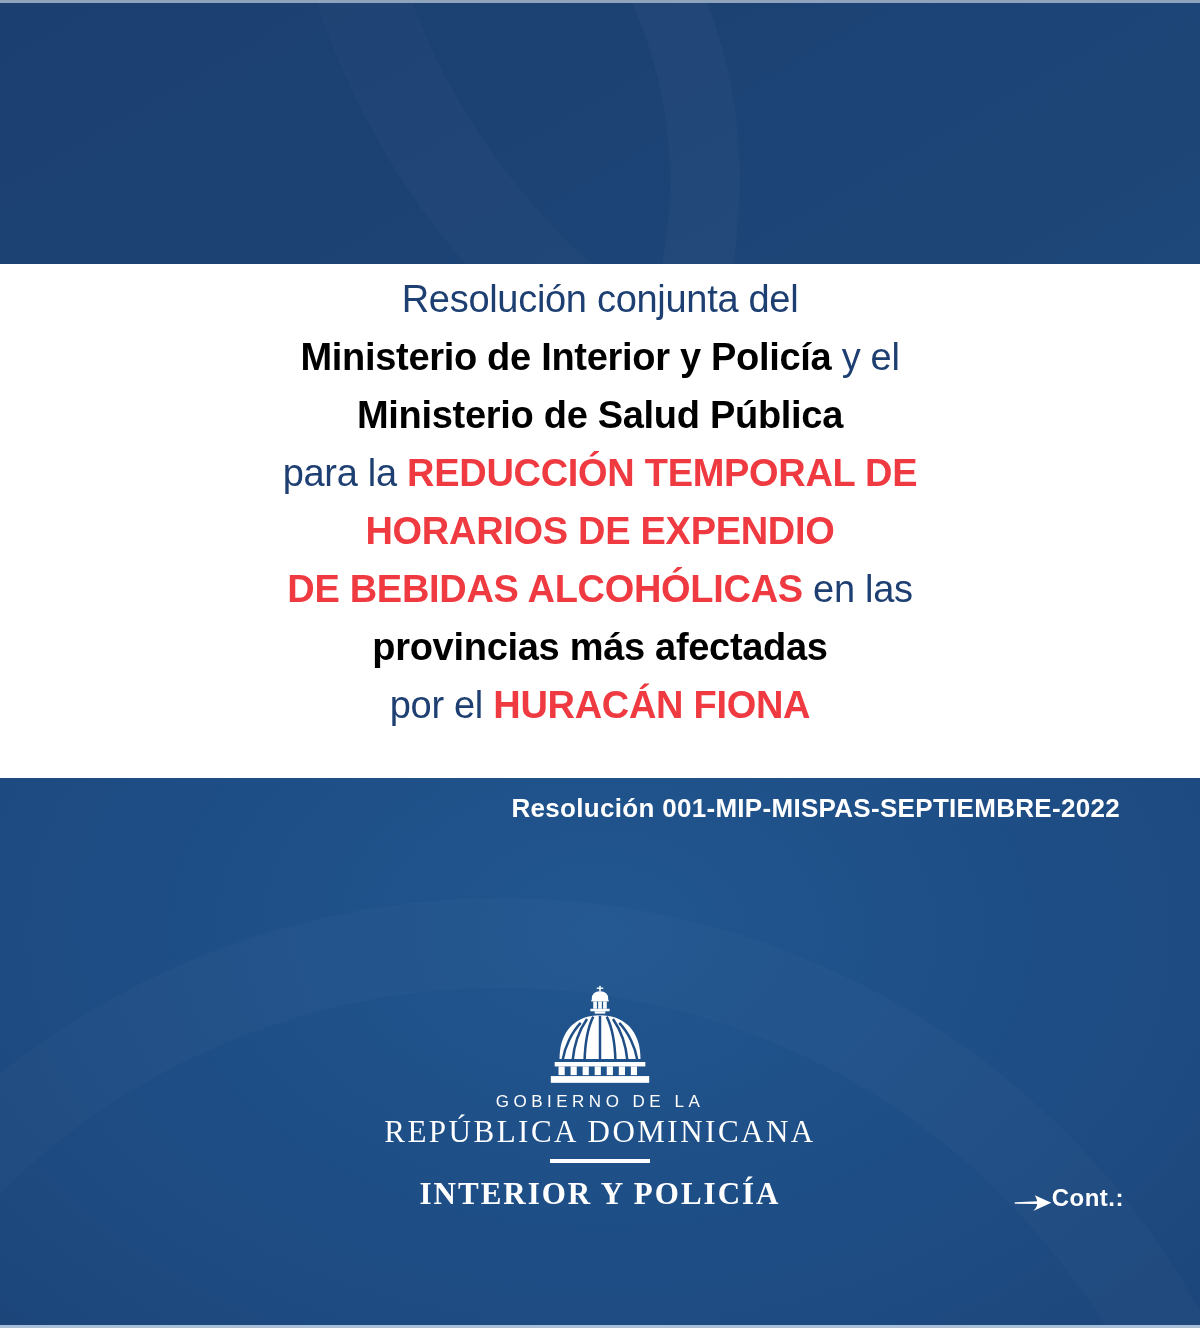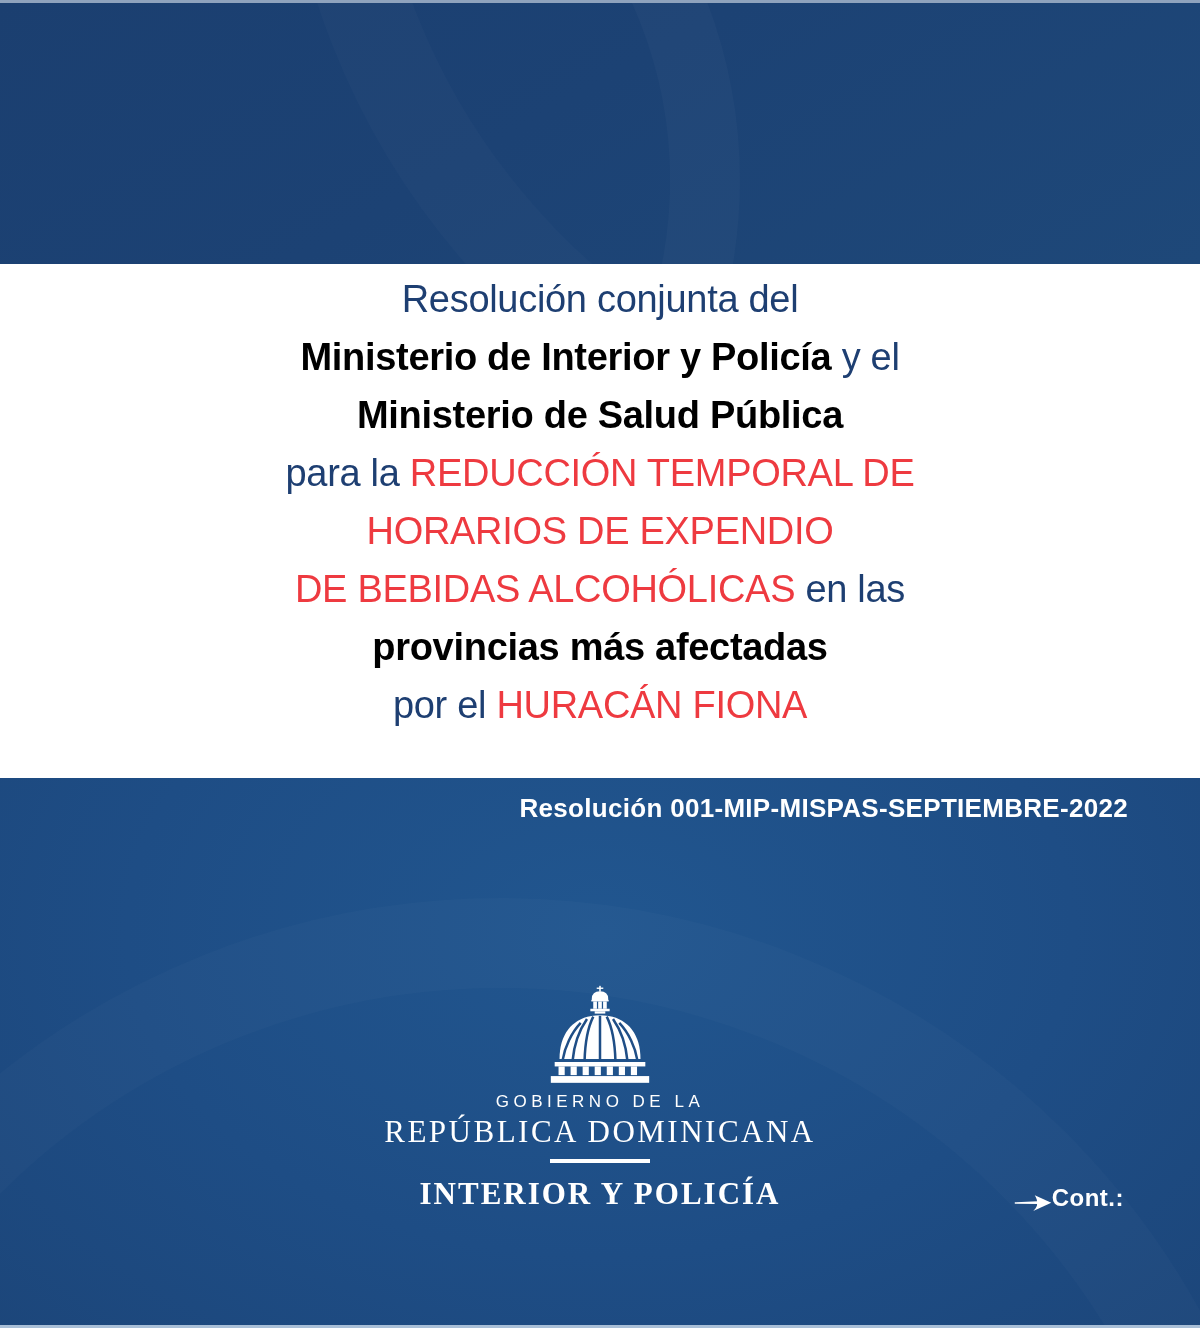--- a/index.html
+++ b/index.html
@@ -56,39 +56,39 @@
   .title-line {
     height: 58px;
     line-height: 58px;
     font-size: 38px;
     text-align: center;
     letter-spacing: -0.3px;
     white-space: pre;
   }
   .seg-navy      { color: #1e3f72; font-weight: 400; }
   .seg-navy-bold { color: #000000; font-weight: 700; }
-  .seg-red-bold  { color: #ee3a40; font-weight: 400; }
+  .seg-red-bold  { color: #ee3a40; font-weight: 700; }
 
   
   #lower-panel {
     position: absolute;
     top: 778px; left: 0;
     width: 1200px; height: 550px;
     background: radial-gradient(ellipse 1050px 720px at 50% 28%, #21568f 0%, #1e4d85 45%, #1b4274 100%);
     overflow: hidden;
   }
   #lower-panel .swoosh.s3 {
     width: 1600px; height: 1600px;
     border: 90px solid rgba(255,255,255,0.02);
     top: 120px; left: -300px;
   }
   #resolution-line {
     position: absolute;
     top: 15px;
-    right: 72px;
+    right: 80px;
     color: #ffffff;
     font-size: 26px;
     font-weight: 700;
     letter-spacing: 0.3px;
     line-height: 30px;
   }
 
   
   #gov-logo {
     position: absolute;

